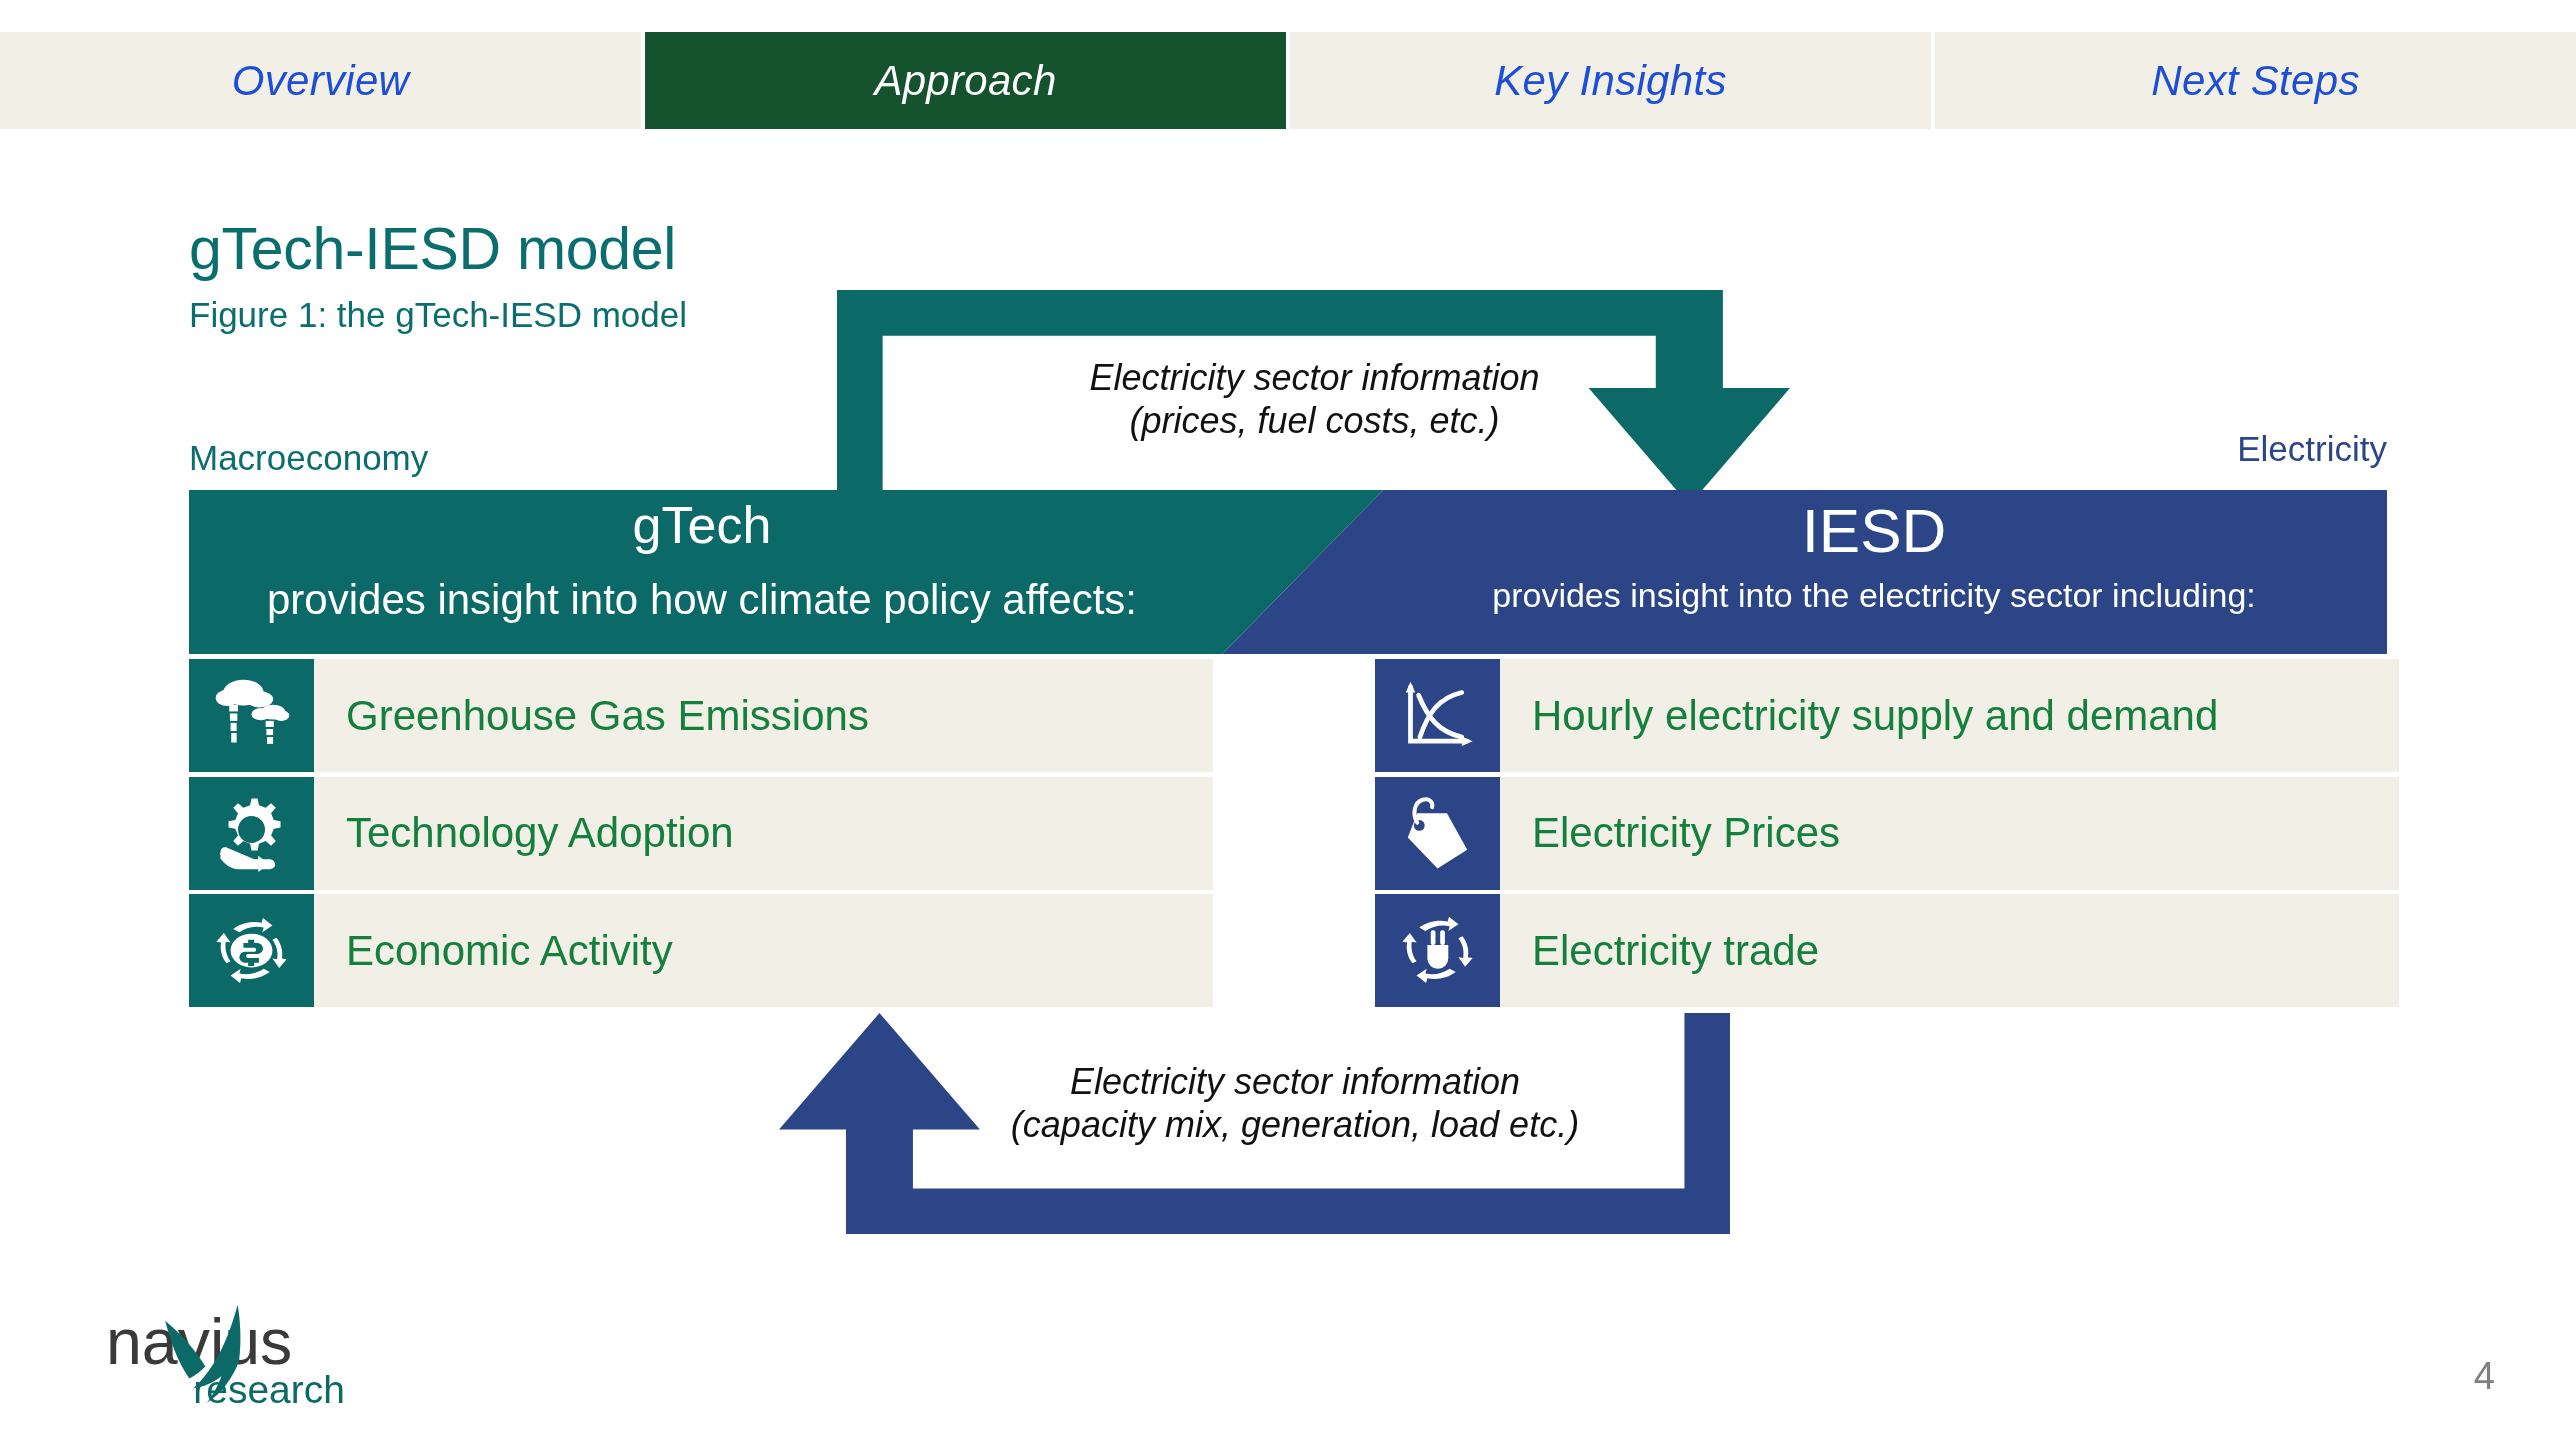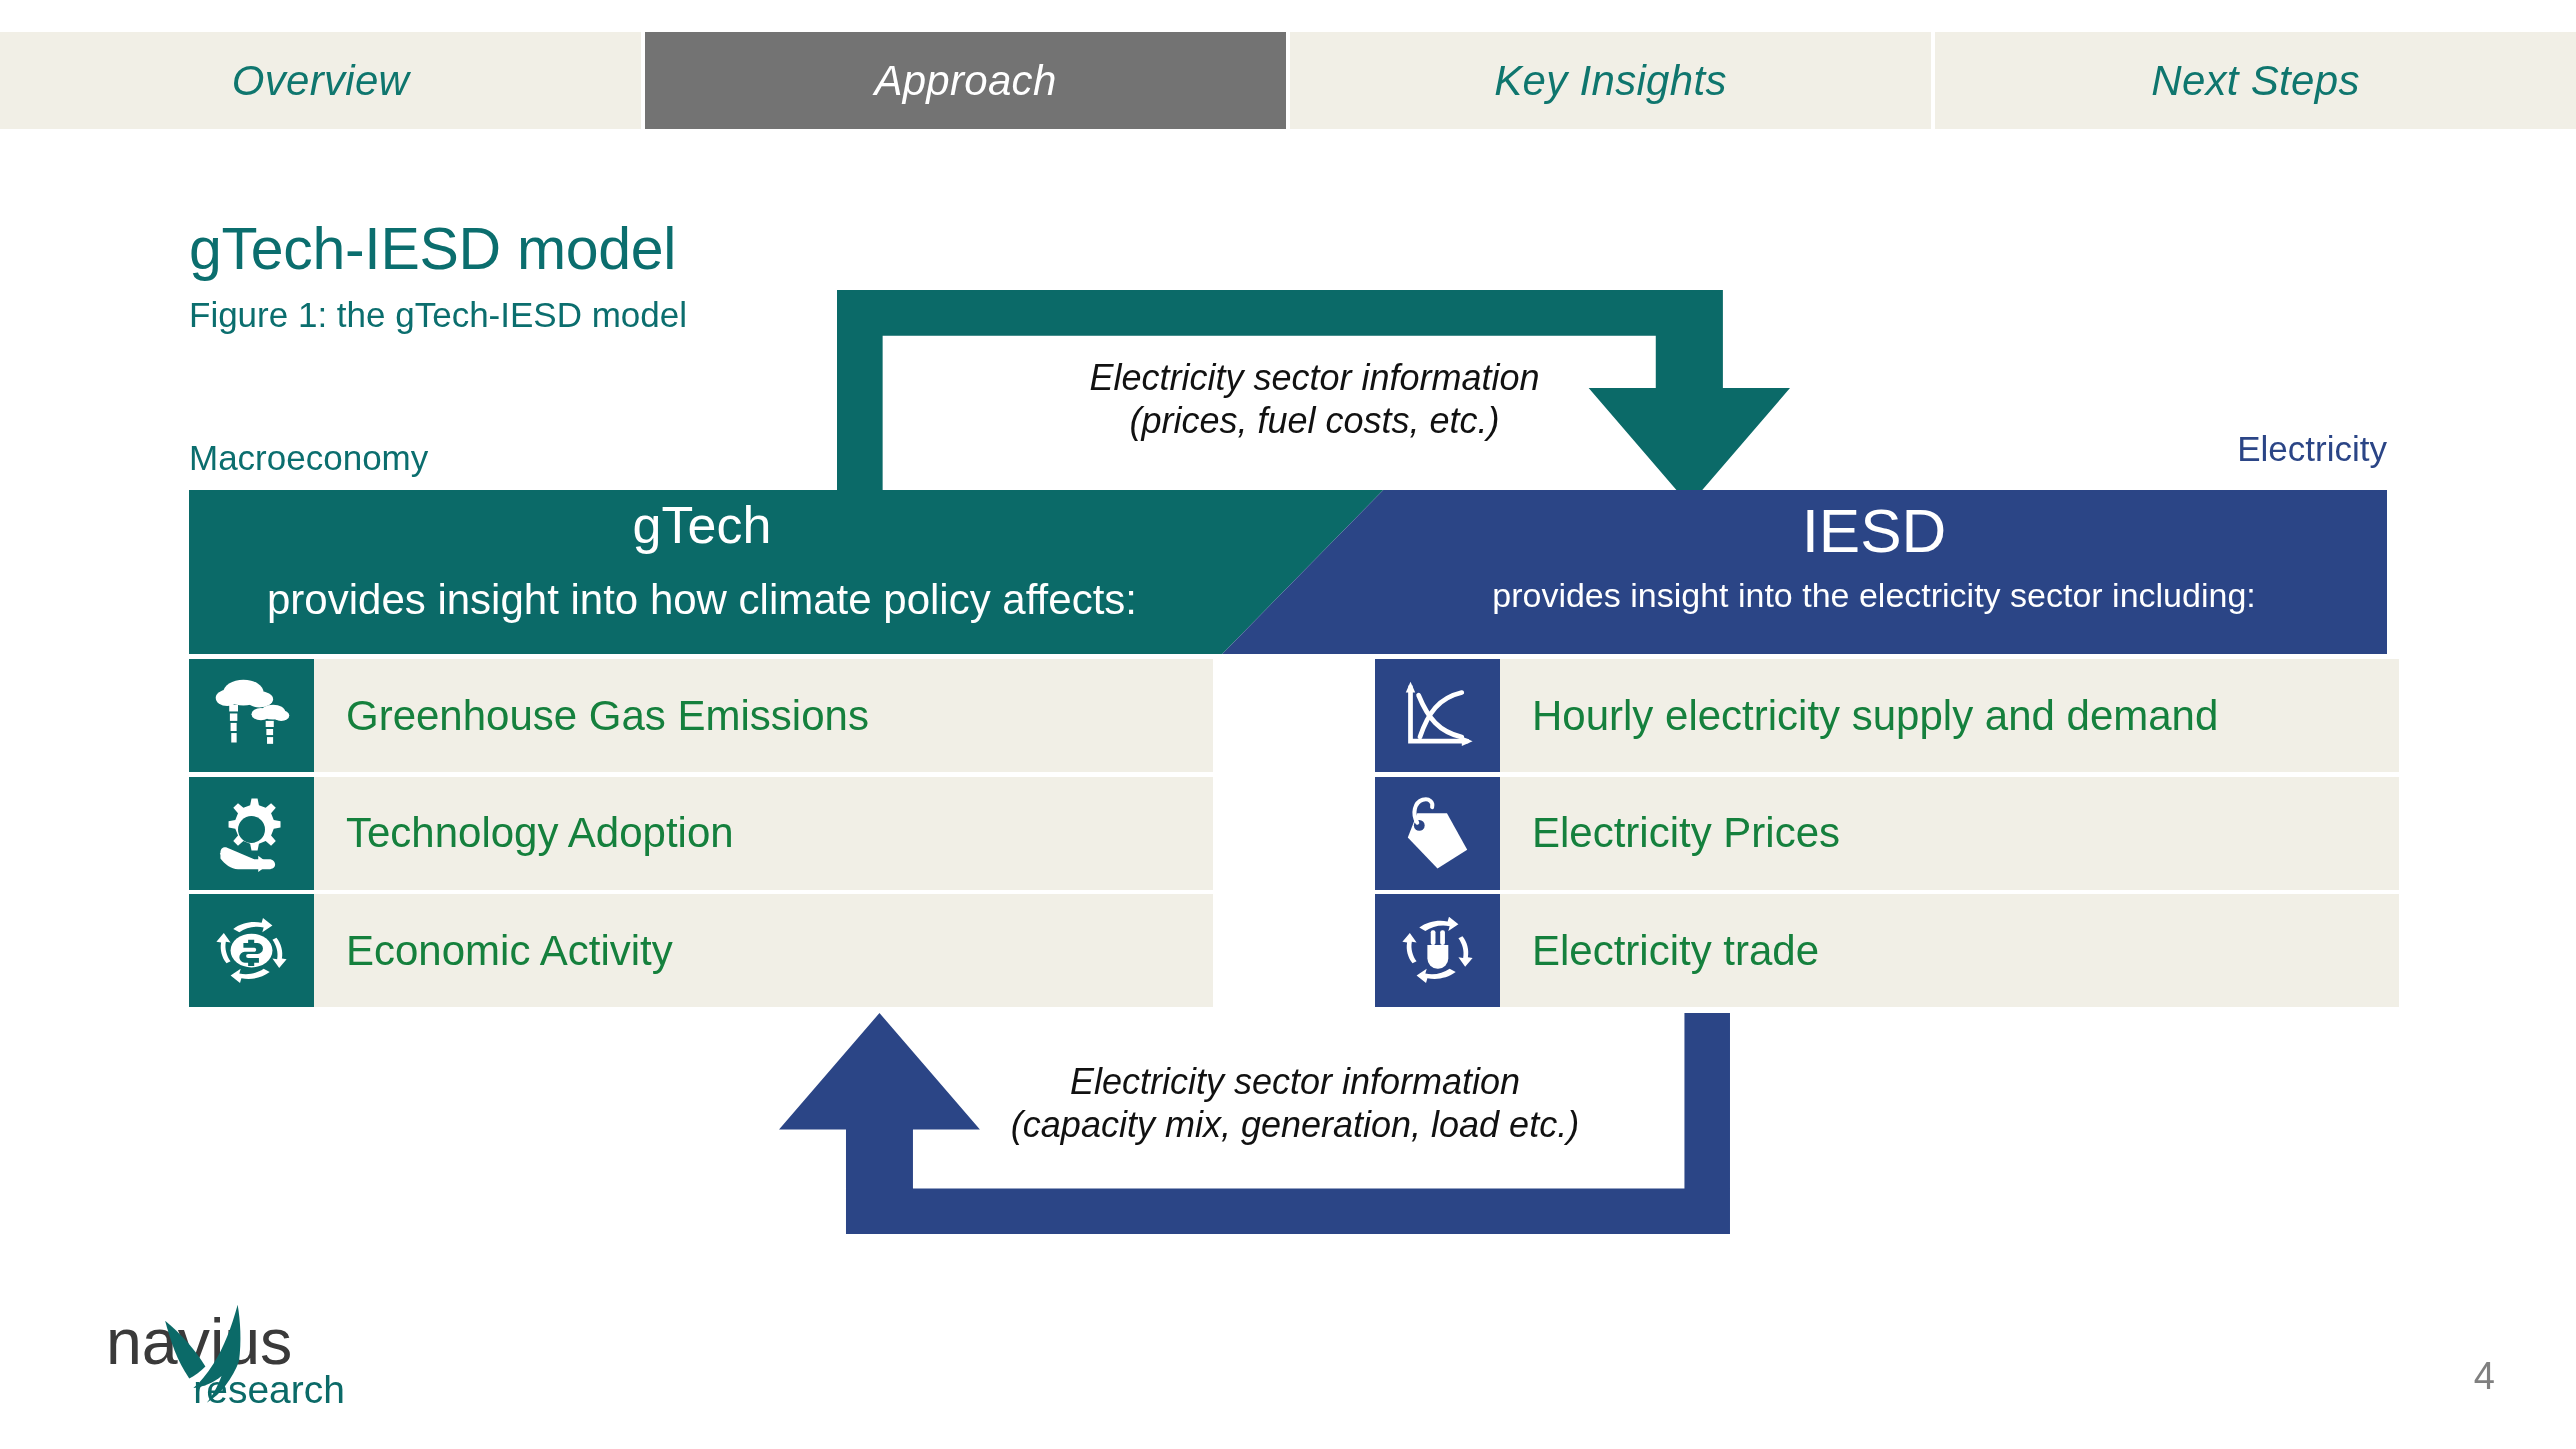--- a/index.html
+++ b/index.html
@@ -6,25 +6,25 @@
   html,body { width:2576px; height:1449px; background:#ffffff; overflow:hidden; }
   body { font-family:"Liberation Sans", sans-serif; }
 
   #slide { position:relative; width:2576px; height:1449px; background:#fff; }
 
   
   #navbar { position:absolute; left:0; top:32px; width:2576px; height:97px; display:flex; }
   .nav-tab {
     flex:1 1 0; height:97px; display:flex; align-items:center; justify-content:center;
     background:#F1EFE6; margin-right:4px;
-    font-style:italic; font-size:42px; color:#0f766e; letter-spacing:0.3px;
+    font-style:italic; font-size:42px; color:#1d4ed8; letter-spacing:0.3px;
     font-family:"Liberation Sans", sans-serif; white-space:nowrap;
   }
   .nav-tab:last-child { margin-right:0; }
-  .nav-tab.active { background:#737373; color:#ffffff; }
+  .nav-tab.active { background:#14532d; color:#ffffff; }
 
   
   #page-title { position:absolute; left:189px; top:215px; font-size:59px; color:#0B6E6E; font-weight:400; letter-spacing:-0.3px; }
   #figure-caption { position:absolute; left:189px; top:295px; font-size:35px; color:#0B6E6E; font-weight:400; }
 
   
   #label-macro { position:absolute; left:189px; top:438px; font-size:35px; color:#0B6E6E; }
   #label-elec  { position:absolute; right:189px; top:429px; font-size:35px; color:#2B4586; text-align:center; }
 
   

